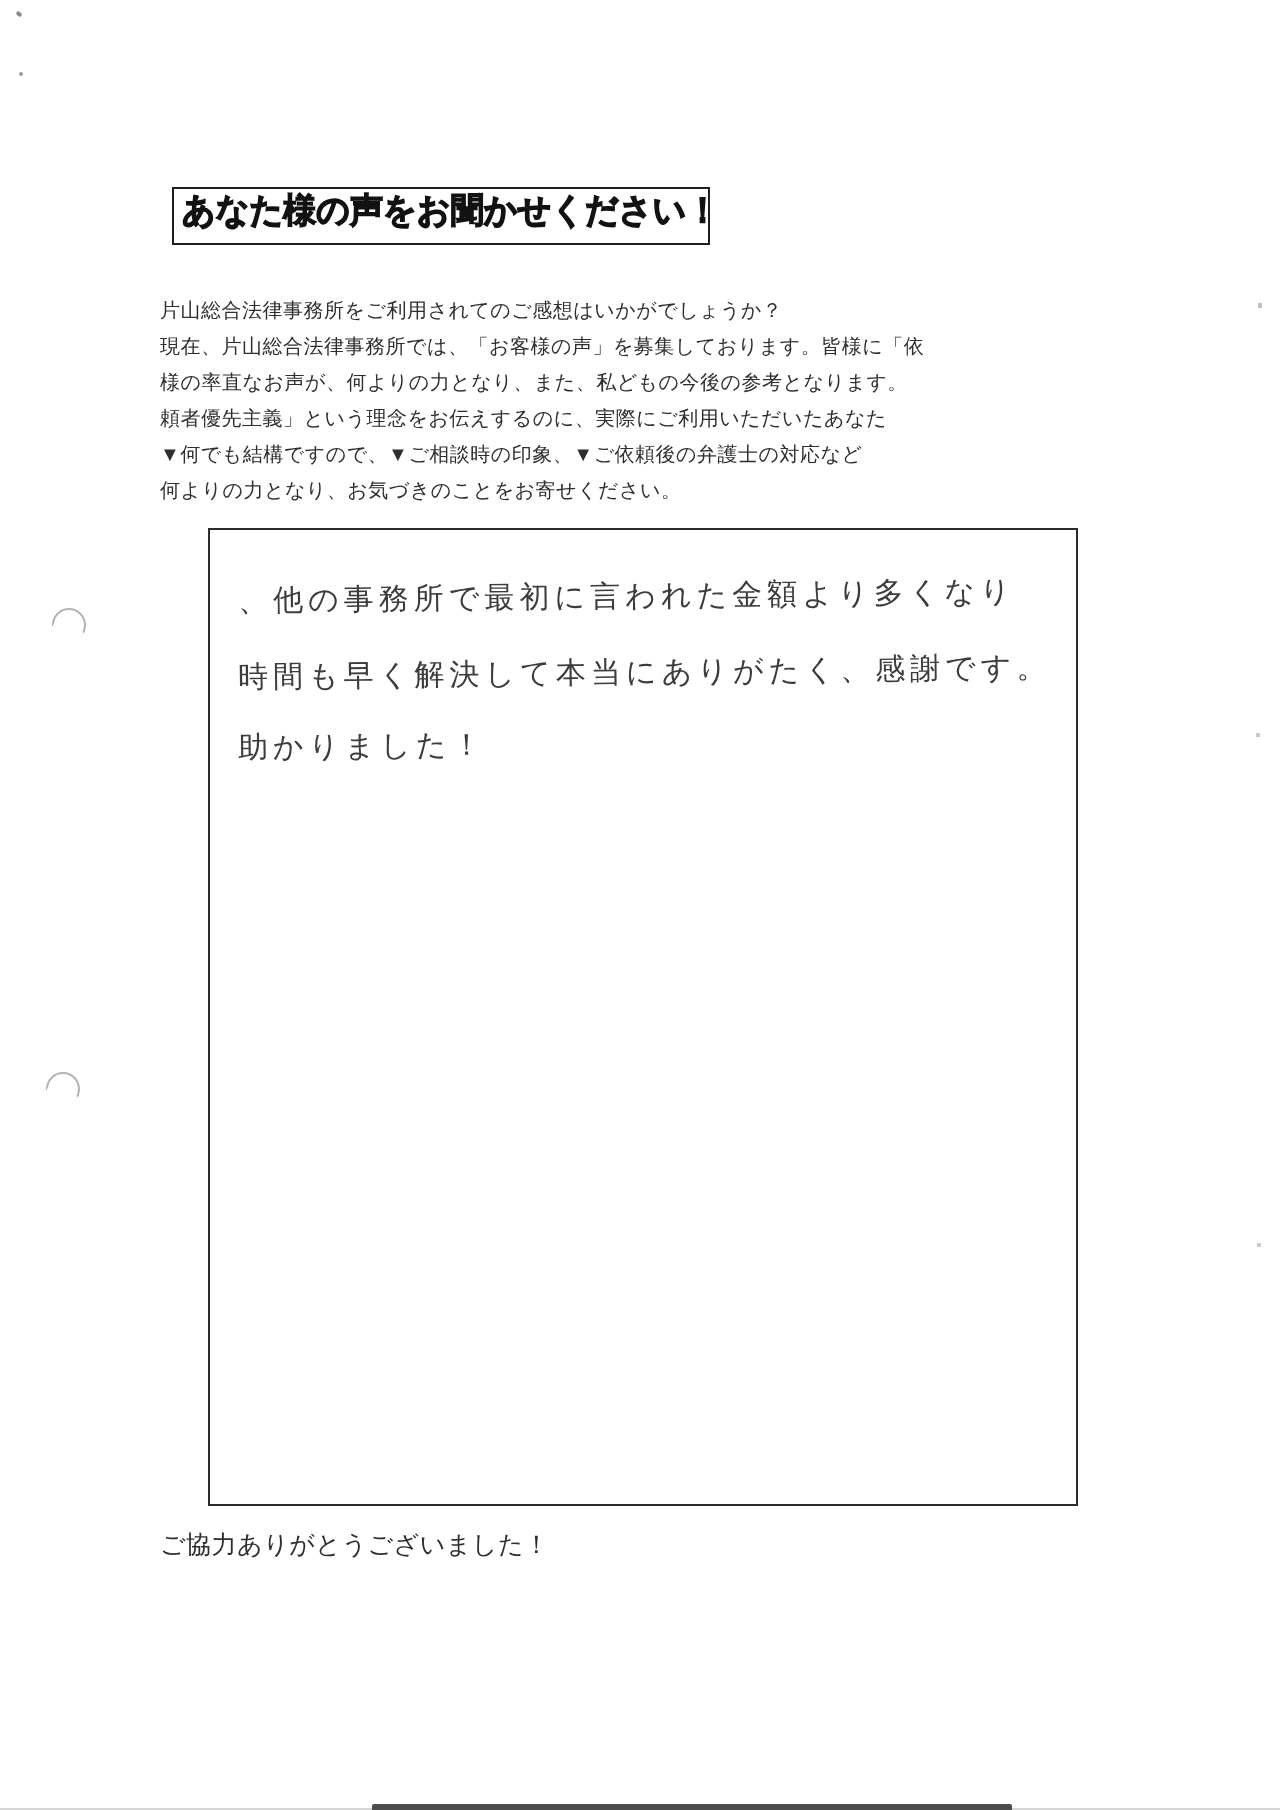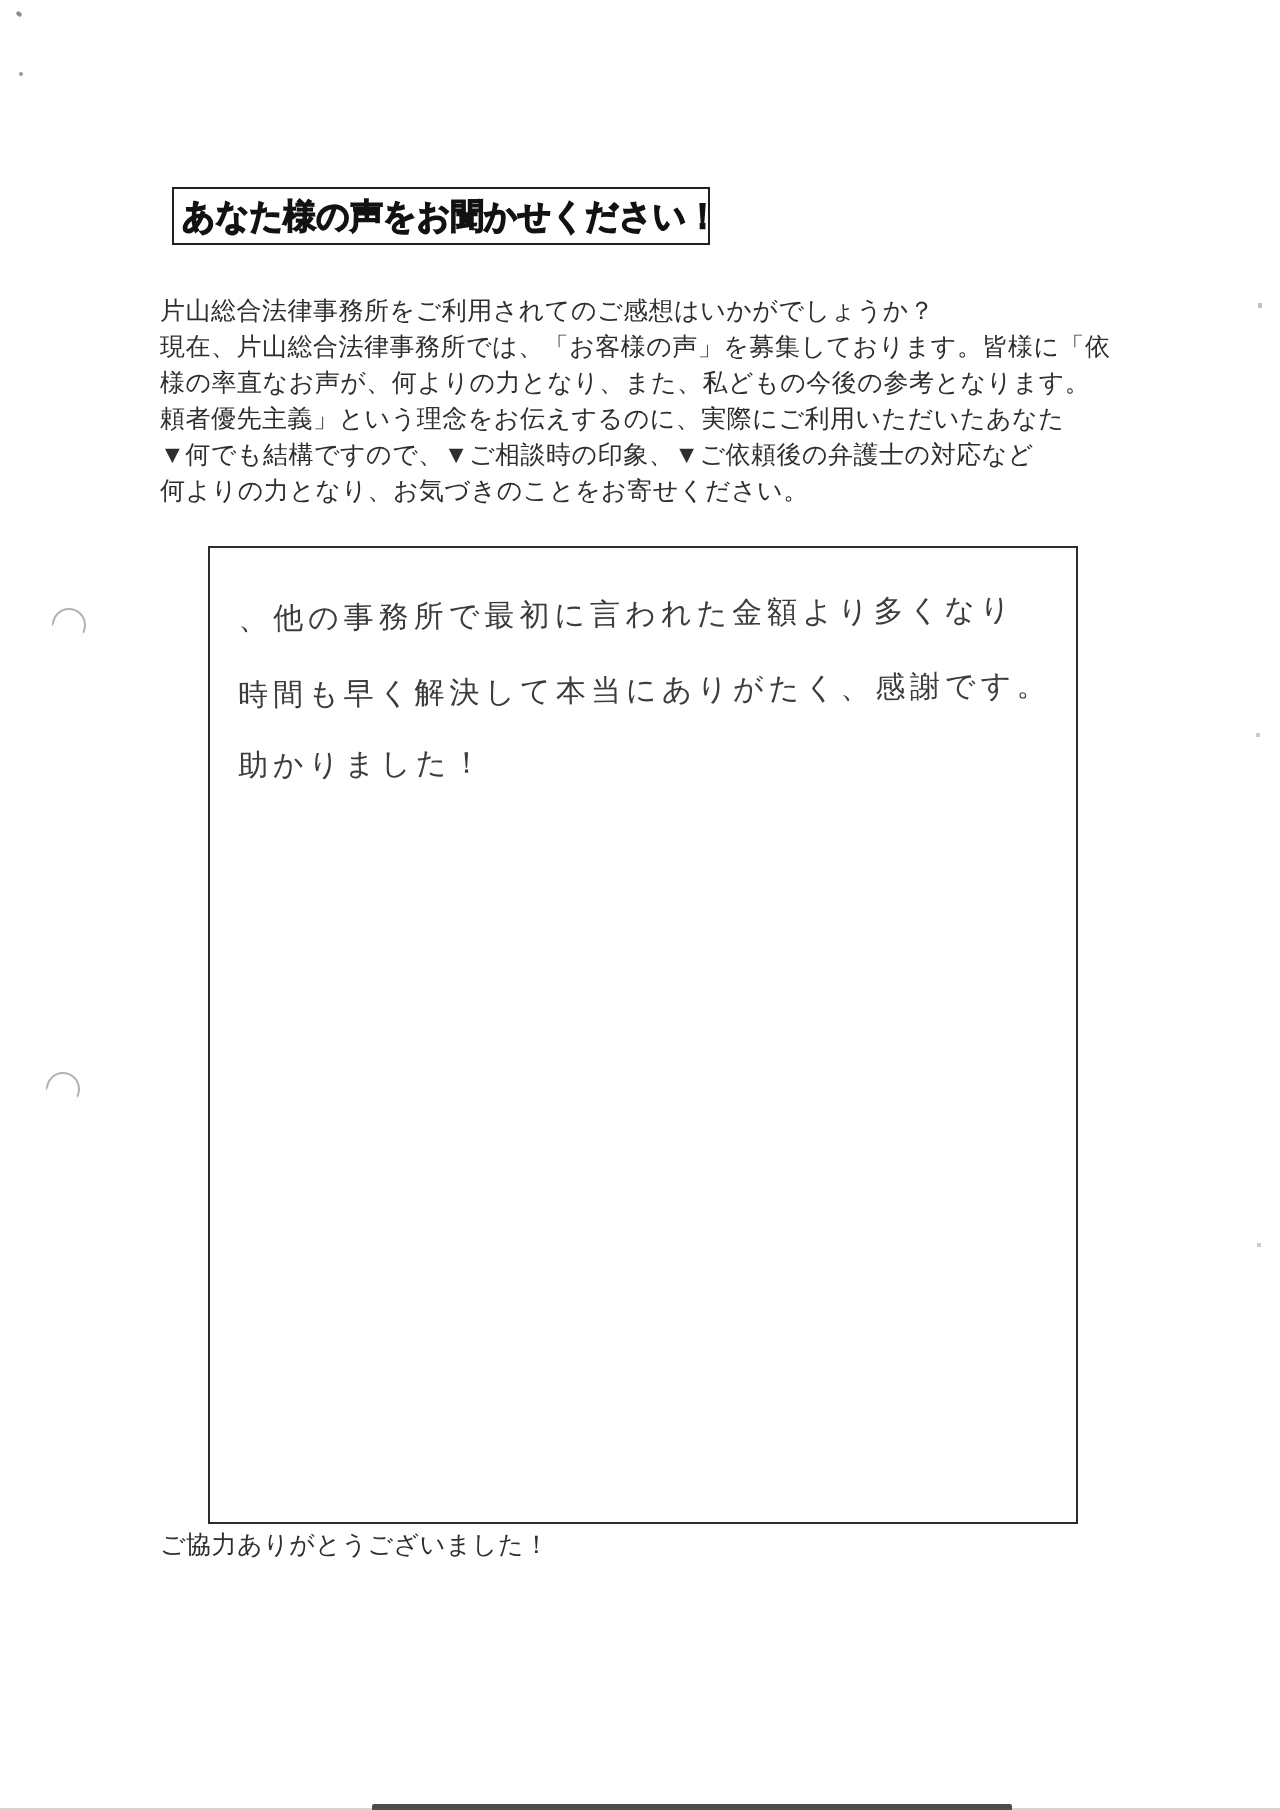--- a/index.html
+++ b/index.html
@@ -15,21 +15,20 @@
   
   .title-box {
     position: absolute;
     left: 172px;
     top: 187px;
     width: 538px;
     height: 58px;
     border: 2px solid #1f1f1f;
     box-sizing: border-box;
     display: flex;
-    align-items: center;
     padding-left: 8px;
     background: #ffffff;
     overflow: hidden;
   }
   .title-text {
     font-size: 33px;
     font-weight: 900;
     color: #121212;
     letter-spacing: 0px;
     white-space: nowrap;
@@ -39,31 +38,31 @@
 
   
   .intro {
     position: absolute;
     left: 160px;
     top: 292px;
     width: 880px;
     color: #2e2e2e;
   }
   .intro .line {
-    font-size: 25px;
+    font-size: 20px;
     line-height: 36px;
     white-space: nowrap;
     letter-spacing: 0.5px;
   }
 
   
   .comment-box {
     position: absolute;
     left: 208px;
-    top: 546px;
+    top: 528px;
     width: 870px;
     height: 978px;
     border: 2px solid #2c2c2c;
     box-sizing: border-box;
     background: #ffffff;
   }
   .hw {
     position: absolute;
     left: 28px;
     color: #3c3c3c;

